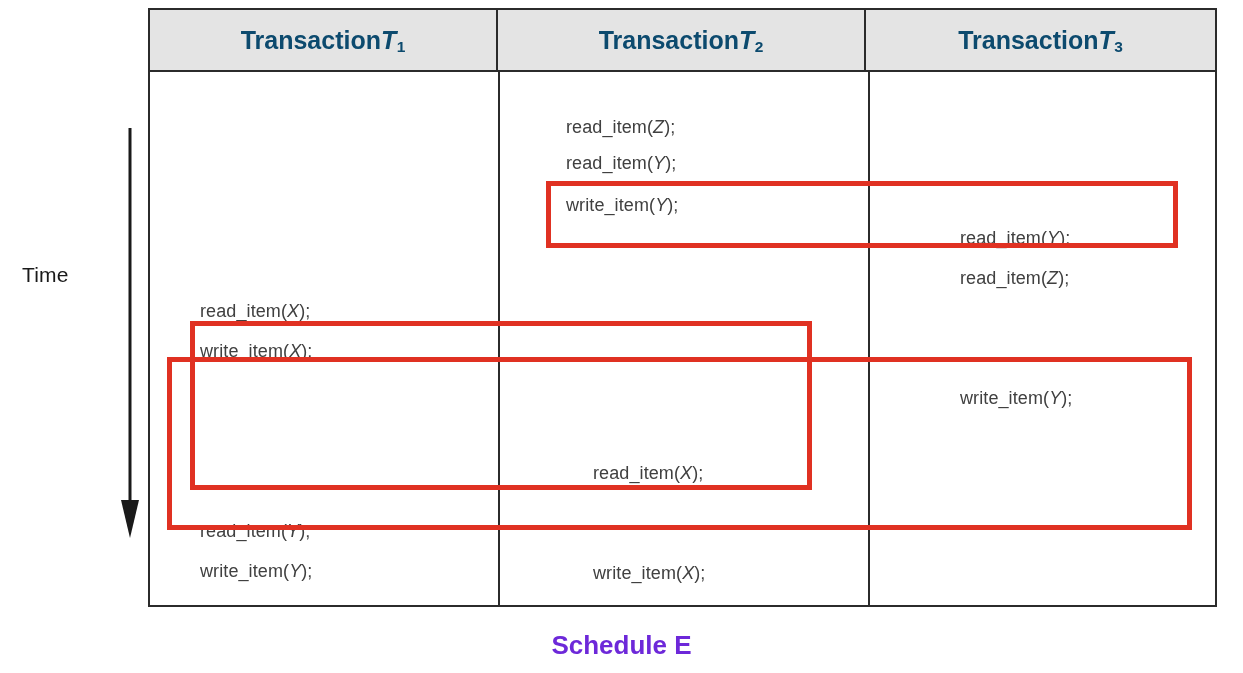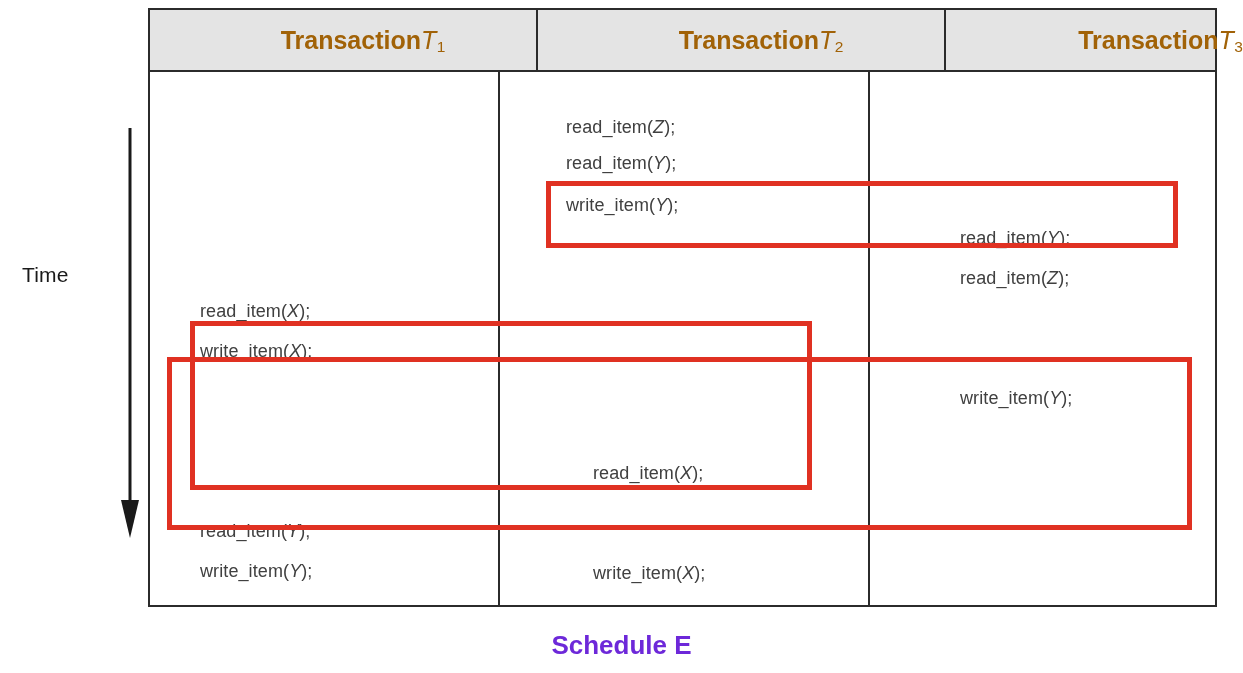--- a/index.html
+++ b/index.html
@@ -65,31 +65,30 @@
     box-sizing: border-box;
     display: flex;
   }
   .header-cell {
     flex: 0 0 auto;
     display: flex;
     align-items: center;
     justify-content: center;
     font-size: 25px;
     font-weight: bold;
-    color: #a16207;
+    color: #0c4a6e;
     box-sizing: border-box;
     height: 100%;
-    margin-left: 40px;
   }
   .header-cell.c1 { width: 348px; border-right: 2px solid #2b2b2b; }
   .header-cell.c2 { width: 368px; border-right: 2px solid #2b2b2b; }
   .header-cell.c3 { width: 349px; }
   .header-cell .sub {
     font-style: italic;
-    font-weight: normal;
+    font-weight: bold;
   }
   .header-cell .sub sub {
     font-style: normal;
     font-size: 0.62em;
     vertical-align: baseline;
     position: relative;
     bottom: -0.22em;
     padding-left: 0.5px;
   }
 

